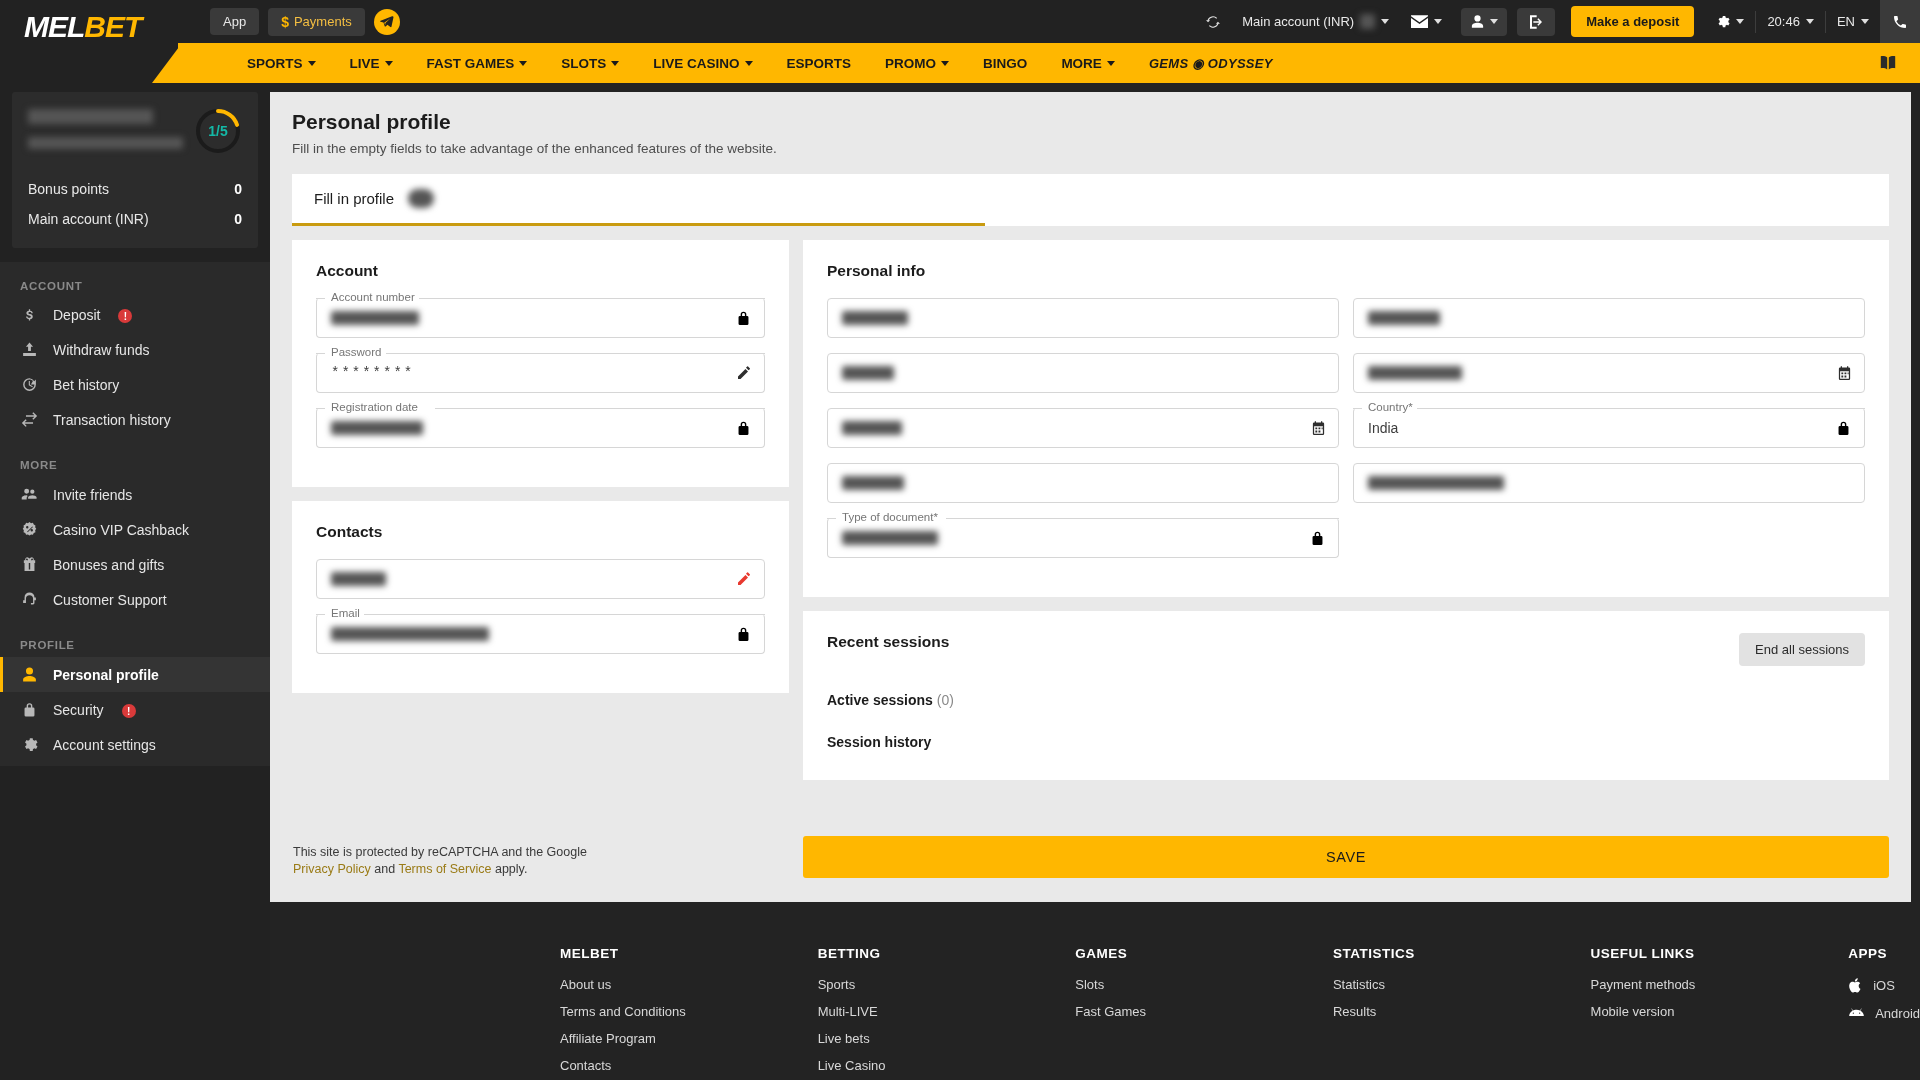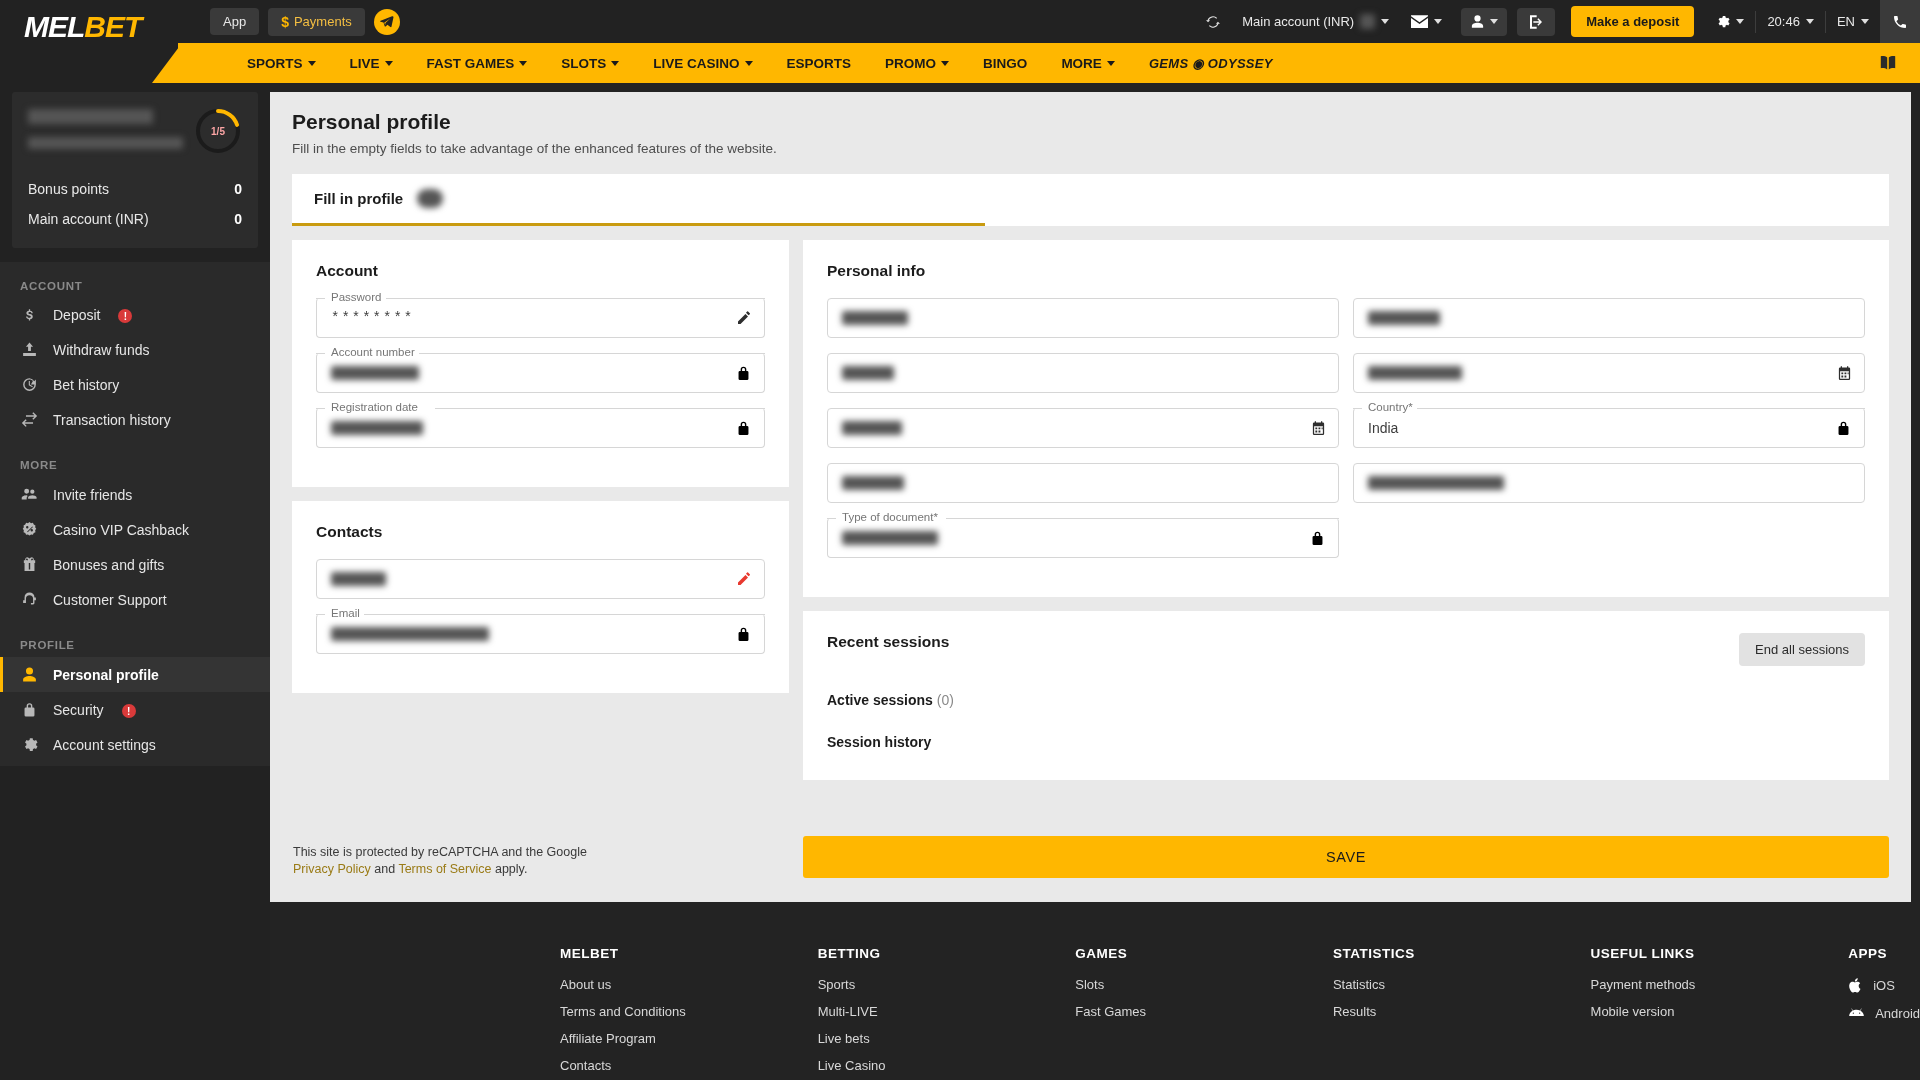--- a/index.html
+++ b/index.html
@@ -69,21 +69,21 @@
   .body-wrap { display: flex; flex: 1; min-height: 0; }
 
   
   .sidebar { width: 270px; background: #222222; flex: 0 0 270px; padding-top: 9px; }
   .profile-card { background: #2c2c2c; margin: 0 12px; border-radius: 3px 3px 0 0; padding: 15px 16px; display: flex; align-items: center; }
   .pc-text { flex: 1; }
   .pc-line1 { width: 125px; height: 15px; margin-bottom: 7px; }
   .pc-line2 { width: 155px; height: 12px; }
   .ring { width: 48px; height: 48px; position: relative; flex: 0 0 48px; }
   .ring svg { position: absolute; top: 0; left: 0; }
-  .ring .lbl { position: absolute; inset: 0; display: flex; align-items: center; justify-content: center; color: #fca5a5; font-size: 10px; font-weight: bold; }
+  .ring .lbl { position: absolute; inset: 0; display: flex; align-items: center; justify-content: center; color: #14b8a6; font-size: 14px; font-weight: bold; }
   .bal-card { background: #2c2c2c; margin: 0 12px 14px; border-radius: 0 0 3px 3px; padding: 4px 16px 14px; }
   .bal-row { display: flex; justify-content: space-between; align-items: center; padding: 7px 0; color: #e9e9e9; font-size: 14px; }
   .bal-row .v { font-weight: bold; color: #fff; }
   .side-group { background: #2a2a2a; margin: 0 0 0 0; padding: 10px 0 4px; }
   .side-head { color: #8a8a8a; font-size: 11.5px; font-weight: bold; letter-spacing: 0.7px; padding: 8px 20px 6px; }
   .side-item {
     display: flex; align-items: flex-end; gap: 14px; color: #e6e6e6; font-size: 14px;
     padding: 9px 20px; cursor: pointer; position: relative;
   }
   .side-item .ico { width: 19px; display: flex; align-items: center; justify-content: center; color: #b8b8b8; flex: 0 0 19px; }
@@ -96,21 +96,21 @@
   }
 
   
   .main-col { flex: 1; min-width: 0; display: flex; flex-direction: column; background: #232323; }
   .main-white { background: #e9e9e9; margin: 9px 9px 0 0; flex: 0 0 auto; padding: 18px 22px 24px; }
   .page-title { font-size: 21px; font-weight: bold; color: #1c1c1c; margin-bottom: 7px; }
   .page-sub { font-size: 13.5px; color: #4e4e4e; margin-bottom: 18px; }
 
   .tabs-bar { background: #fff; display: flex; align-items: center; padding: 0 22px; height: 52px; border-bottom: 3px solid transparent; position: relative; }
   .tabs-bar:after { content: ""; position: absolute; left: 0; bottom: -3px; width: 693px; height: 3px; background: #c99b10; }
-  .tab { font-size: 15px; font-weight: bold; color: #1c1c1c; display: flex; align-items: center; gap: 14px; cursor: pointer; }
+  .tab { font-size: 15px; font-weight: normal; color: #1c1c1c; display: flex; align-items: center; gap: 14px; cursor: pointer; }
   .tab-badge { width: 26px; height: 19px; border-radius: 10px; }
 
   .cards-grid { display: flex; gap: 14px; margin-top: 14px; align-items: flex-start; }
   .col-left { width: 497px; flex: 0 0 497px; }
   .col-right { flex: 1; min-width: 0; }
   .card { background: #fff; padding: 22px 24px 24px; }
   .card-title { font-size: 15.5px; font-weight: bold; color: #1c1c1c; margin-bottom: 18px; }
 
   .field { position: relative; height: 40px; margin-bottom: 15px; }
   .field .box {
@@ -430,39 +430,39 @@
             <span>Fill in profile</span>
             <span class="blurmask tab-badge"></span>
           </div>
         </div>
 
         <div class="cards-grid">
           <div class="col-left">
             <div class="card">
               <div class="card-title">Account</div>
               <div id="account-fields">
+                  <div class="field labeled" style="--lw: 101px;">
+                    <span class="legend">Account number</span>
+                    <div class="box">
+                      <span class="blurmask" style="width: 88px; height: 14px;"></span>
+                    </div>
+                    <span class="f-ico">
+                      <svg width="17" height="17" viewBox="0 0 24 24">
+                        <path fill="currentColor" d="M17 9h-1V7a4 4 0 0 0-8 0v2H7a2 2 0 0 0-2 2v9a2 2 0 0 0 2 2h10a2 2 0 0 0 2-2v-9a2 2 0 0 0-2-2zm-7-2a2 2 0 0 1 4 0v2h-4z"></path>
+                      </svg>
+                    </span>
+                  </div>
                   <div class="field labeled" style="--lw: 64px;">
                     <span class="legend">Password</span>
                     <div class="box">
                       <span class="val pw-dots">********</span>
                     </div>
                     <span class="f-ico">
                       <svg width="16" height="16" viewBox="0 0 24 24">
                         <path fill="#2e2e2e" d="M3 17.2V21h3.8L18 9.8 14.2 6zM20.7 6.3a1 1 0 0 0 0-1.4l-2.6-2.6a1 1 0 0 0-1.4 0L15 4l3.8 3.8z"></path>
-                      </svg>
-                    </span>
-                  </div>
-                  <div class="field labeled" style="--lw: 101px;">
-                    <span class="legend">Account number</span>
-                    <div class="box">
-                      <span class="blurmask" style="width: 88px; height: 14px;"></span>
-                    </div>
-                    <span class="f-ico">
-                      <svg width="17" height="17" viewBox="0 0 24 24">
-                        <path fill="currentColor" d="M17 9h-1V7a4 4 0 0 0-8 0v2H7a2 2 0 0 0-2 2v9a2 2 0 0 0 2 2h10a2 2 0 0 0 2-2v-9a2 2 0 0 0-2-2zm-7-2a2 2 0 0 1 4 0v2h-4z"></path>
                       </svg>
                     </span>
                   </div>
                   <div class="field labeled" style="--lw: 119px;">
                     <span class="legend">Registration date</span>
                     <div class="box">
                       <span class="blurmask" style="width: 92px; height: 14px;"></span>
                     </div>
                     <span class="f-ico">
                       <svg width="17" height="17" viewBox="0 0 24 24">

